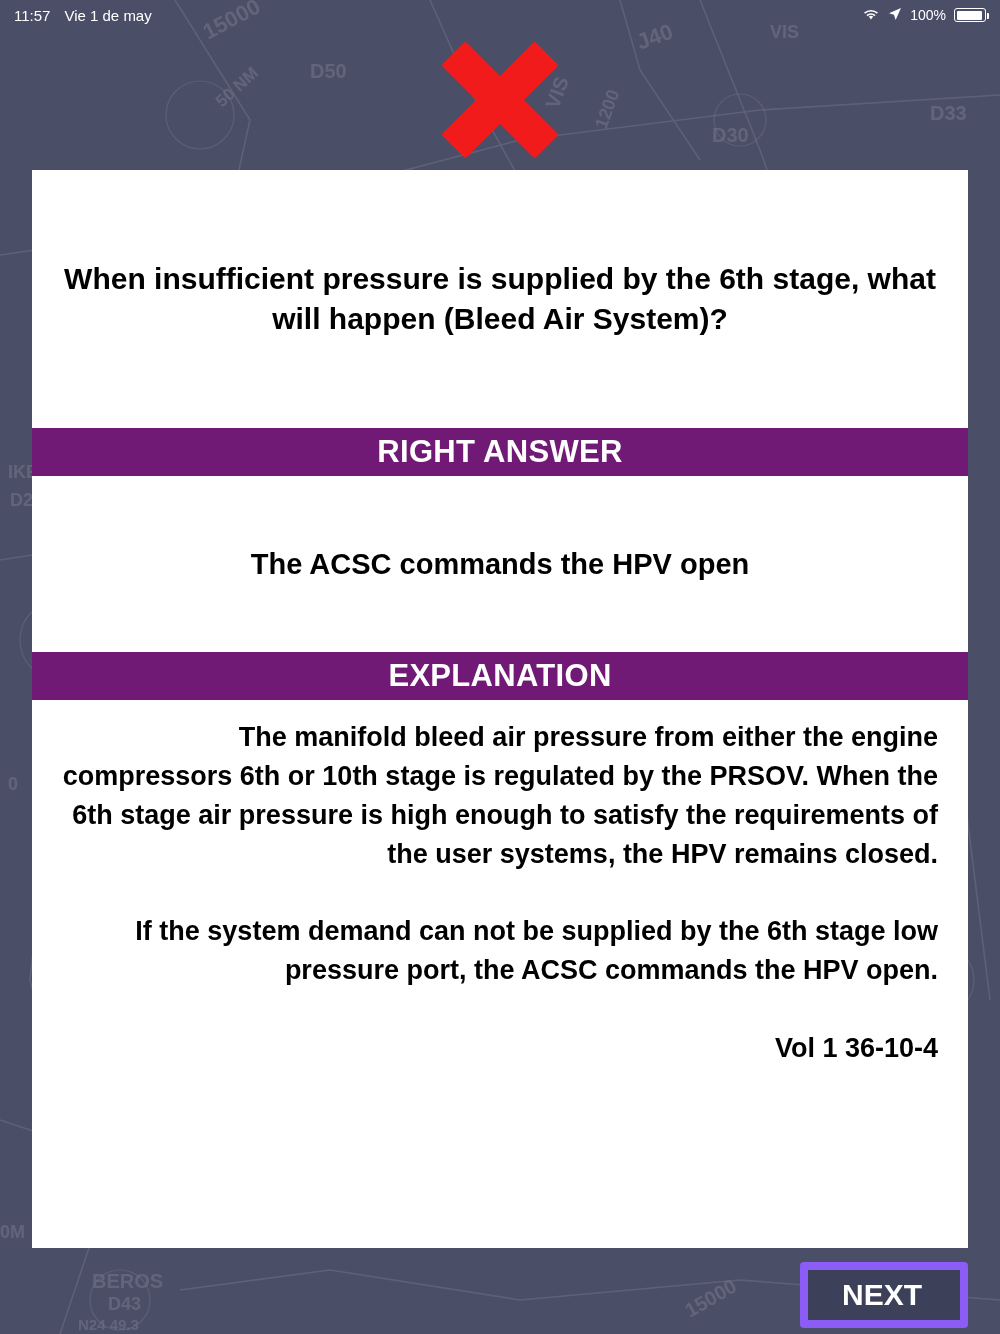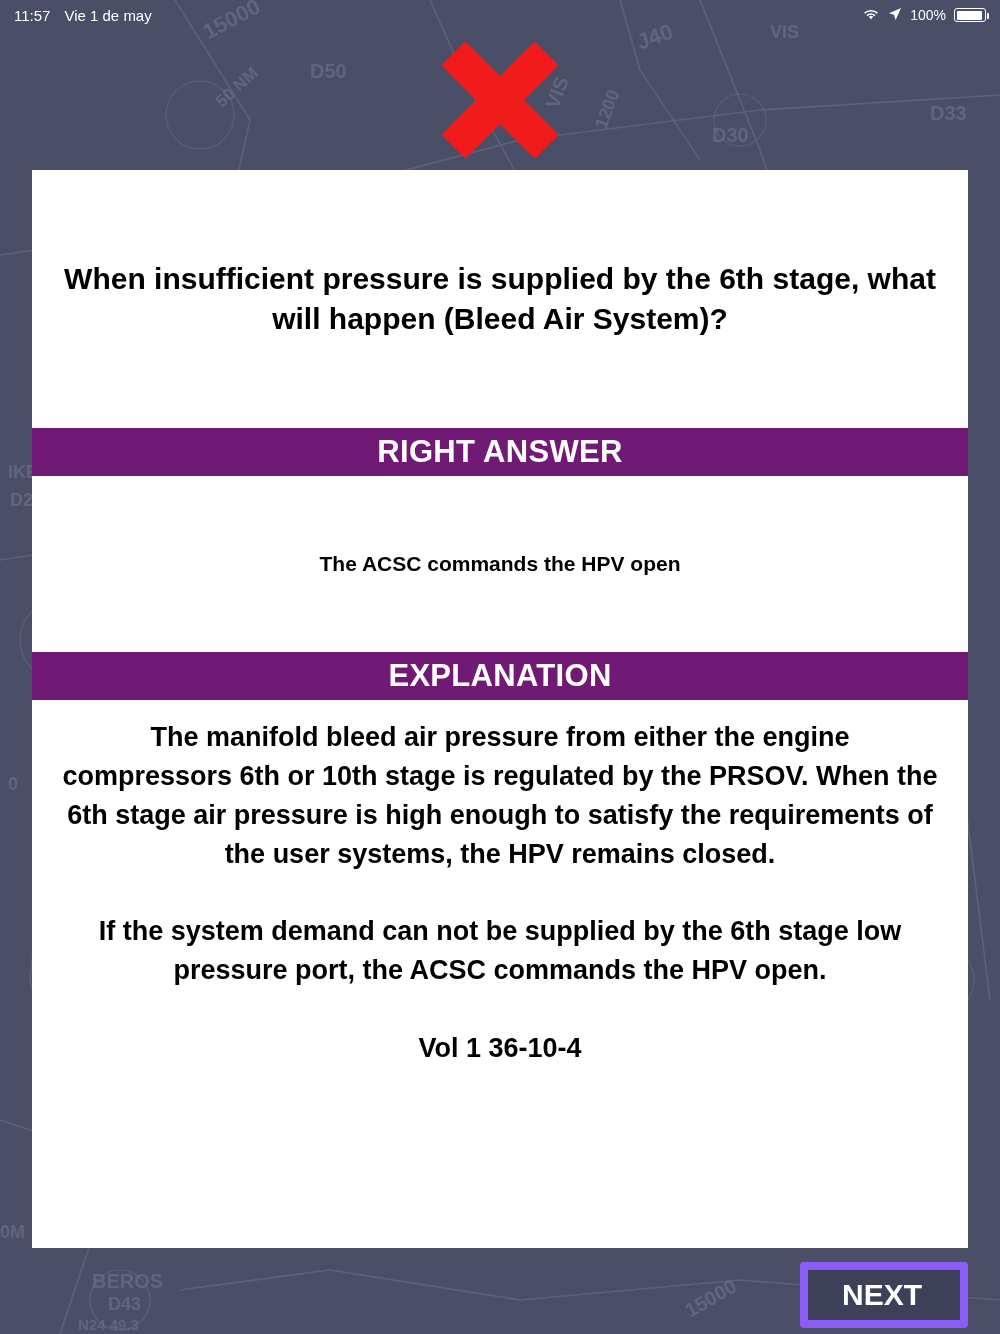--- a/index.html
+++ b/index.html
@@ -109,33 +109,33 @@
     color: #ffffff;
     font-size: 31px;
     font-weight: bold;
     text-align: center;
     height: 48px;
     line-height: 48px;
     letter-spacing: 0.3px;
   }
   .answer {
     height: 176px;
-    font-size: 21px;
+    font-size: 29px;
     font-weight: bold;
   }
   .explanation {
     height: 548px;
     align-items: flex-start;
     padding-top: 18px;
   }
   .explanation .exp-text {
     font-size: 27px;
     font-weight: bold;
     line-height: 1.44;
-    text-align: center;
+    text-align: right;
     width: 100%;
     white-space: pre-wrap;
   }
 
   
   .footer {
     position: relative;
     margin: 14px 32px 0 32px;
     display: flex;
     justify-content: flex-end;

